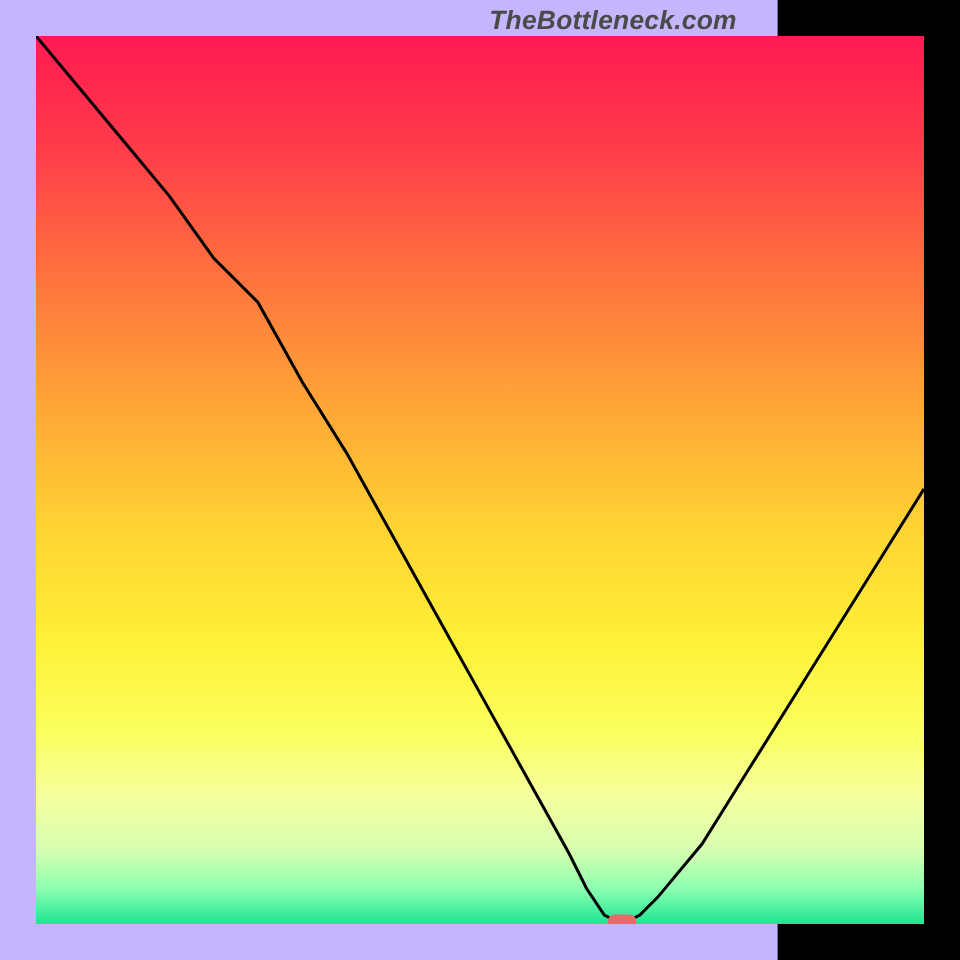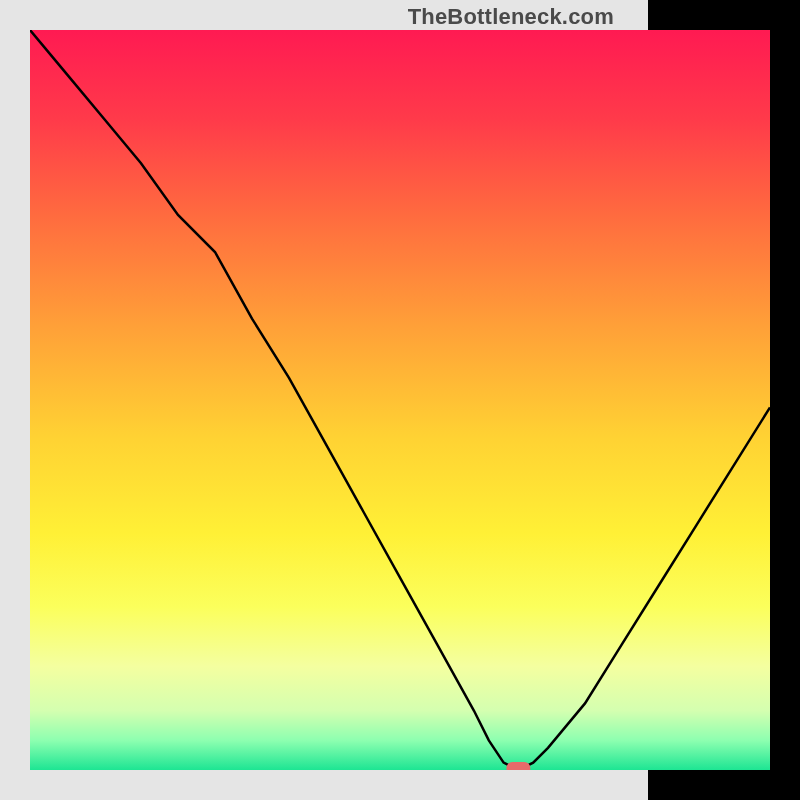--- a/index.html
+++ b/index.html
@@ -7,21 +7,22 @@
     padding: 0;
     width: 800px;
     height: 800px;
     background: #000;
     font-family: Arial, Helvetica, sans-serif;
   }
   .frame {
     position: relative;
     width: 648px;
     height: 800px;
-    background: #e5e5e5;
+    background: #c4b5fd;
+    font-style: italic;
   }
   .plot {
     position: absolute;
     left: 30px;
     top: 30px;
     width: 740px;
     height: 740px;
   }
   .gradient {
     position: absolute;

